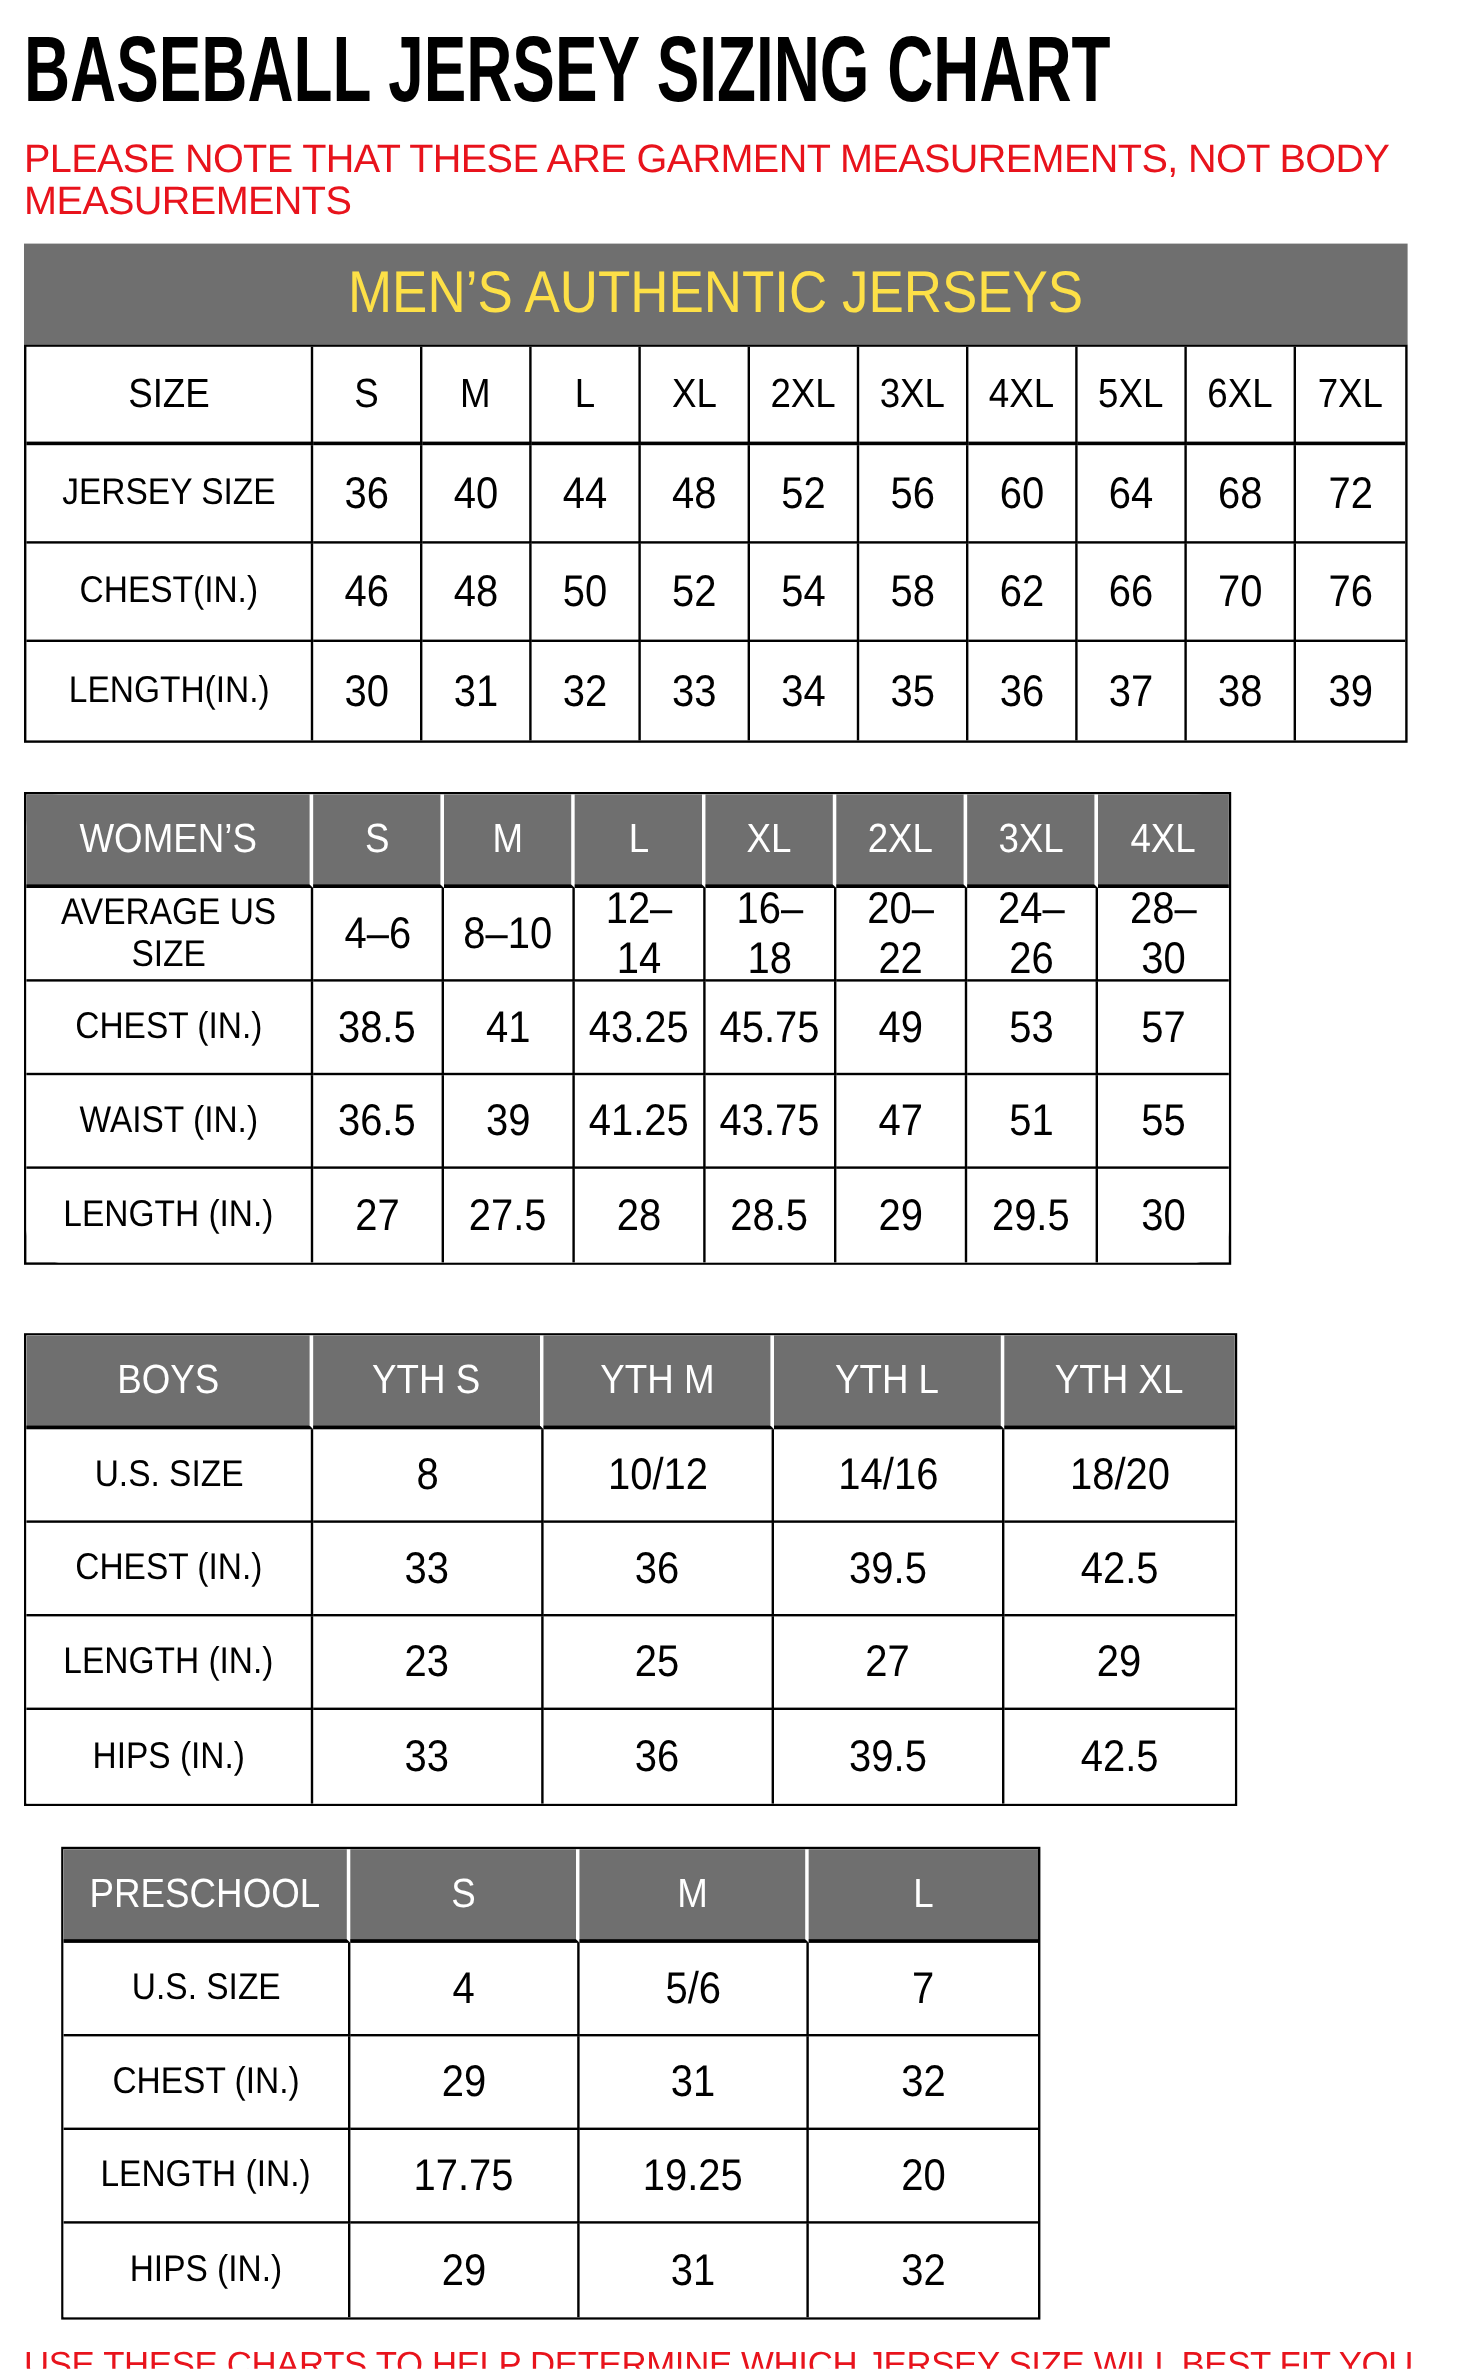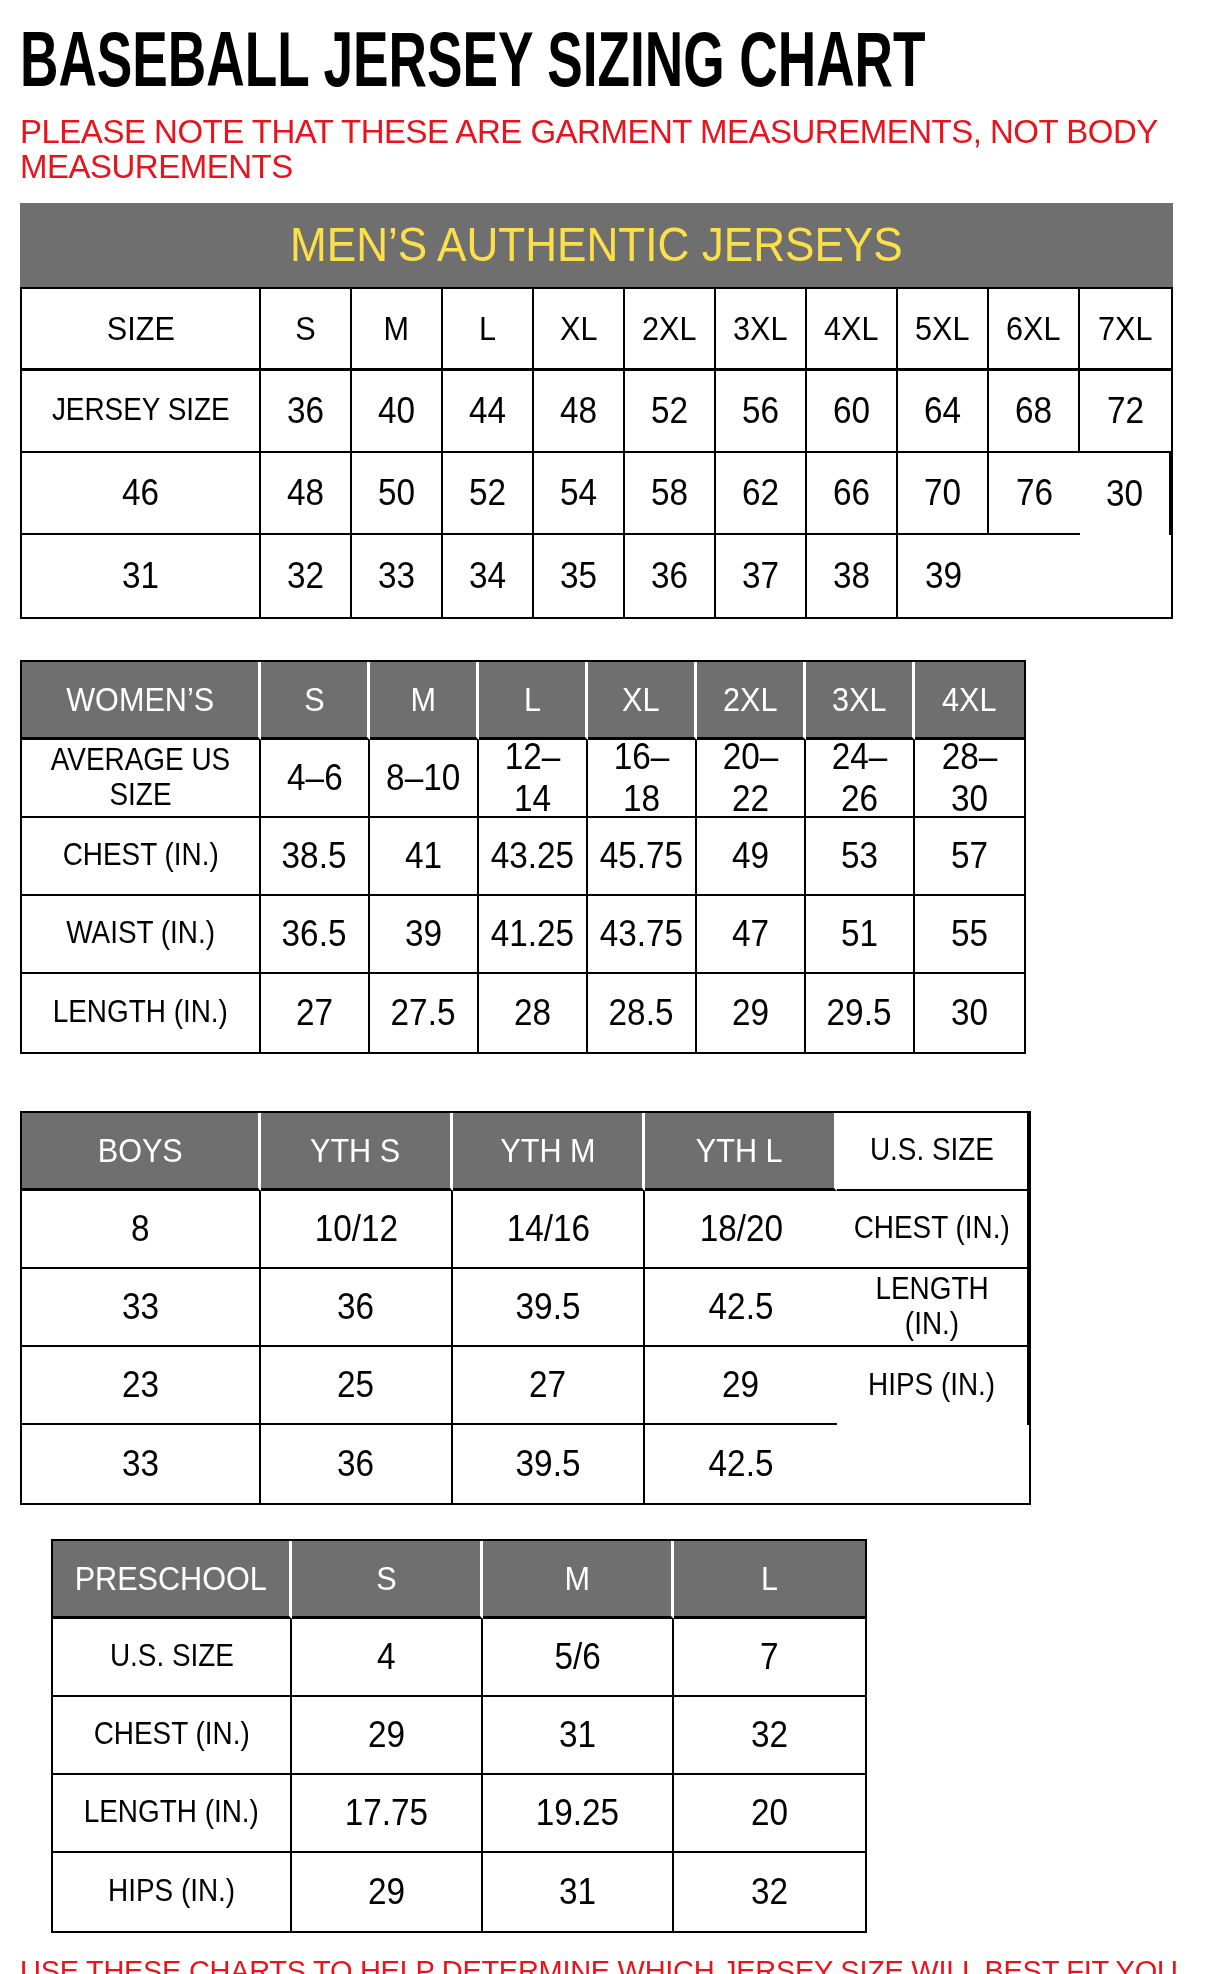--- a/index.html
+++ b/index.html
@@ -135,20 +135,23 @@
         </div>
         <div class="cell num">
           <span class="cx">64</span>
         </div>
         <div class="cell num">
           <span class="cx">68</span>
         </div>
         <div class="cell num lastcol">
           <span class="cx">72</span>
         </div>
+        <div class="cell label">
+          <span class="cx">CHEST(IN.)</span>
+        </div>
         <div class="cell num">
           <span class="cx">46</span>
         </div>
         <div class="cell num">
           <span class="cx">48</span>
         </div>
         <div class="cell num">
           <span class="cx">50</span>
         </div>
         <div class="cell num">
@@ -164,20 +167,23 @@
           <span class="cx">62</span>
         </div>
         <div class="cell num">
           <span class="cx">66</span>
         </div>
         <div class="cell num">
           <span class="cx">70</span>
         </div>
         <div class="cell num lastcol">
           <span class="cx">76</span>
+        </div>
+        <div class="cell label lastrow">
+          <span class="cx">LENGTH(IN.)</span>
         </div>
         <div class="cell num lastrow">
           <span class="cx">30</span>
         </div>
         <div class="cell num lastrow">
           <span class="cx">31</span>
         </div>
         <div class="cell num lastrow">
           <span class="cx">32</span>
         </div>
@@ -337,20 +343,23 @@
         </div>
         <div class="cell ghead">
           <span class="cx">YTH S</span>
         </div>
         <div class="cell ghead">
           <span class="cx">YTH M</span>
         </div>
         <div class="cell ghead">
           <span class="cx">YTH L</span>
         </div>
+        <div class="cell ghead lastcol">
+          <span class="cx">YTH XL</span>
+        </div>
         <div class="cell label">
           <span class="cx">U.S. SIZE</span>
         </div>
         <div class="cell num">
           <span class="cx">8</span>
         </div>
         <div class="cell num">
           <span class="cx">10/12</span>
         </div>
         <div class="cell num">

